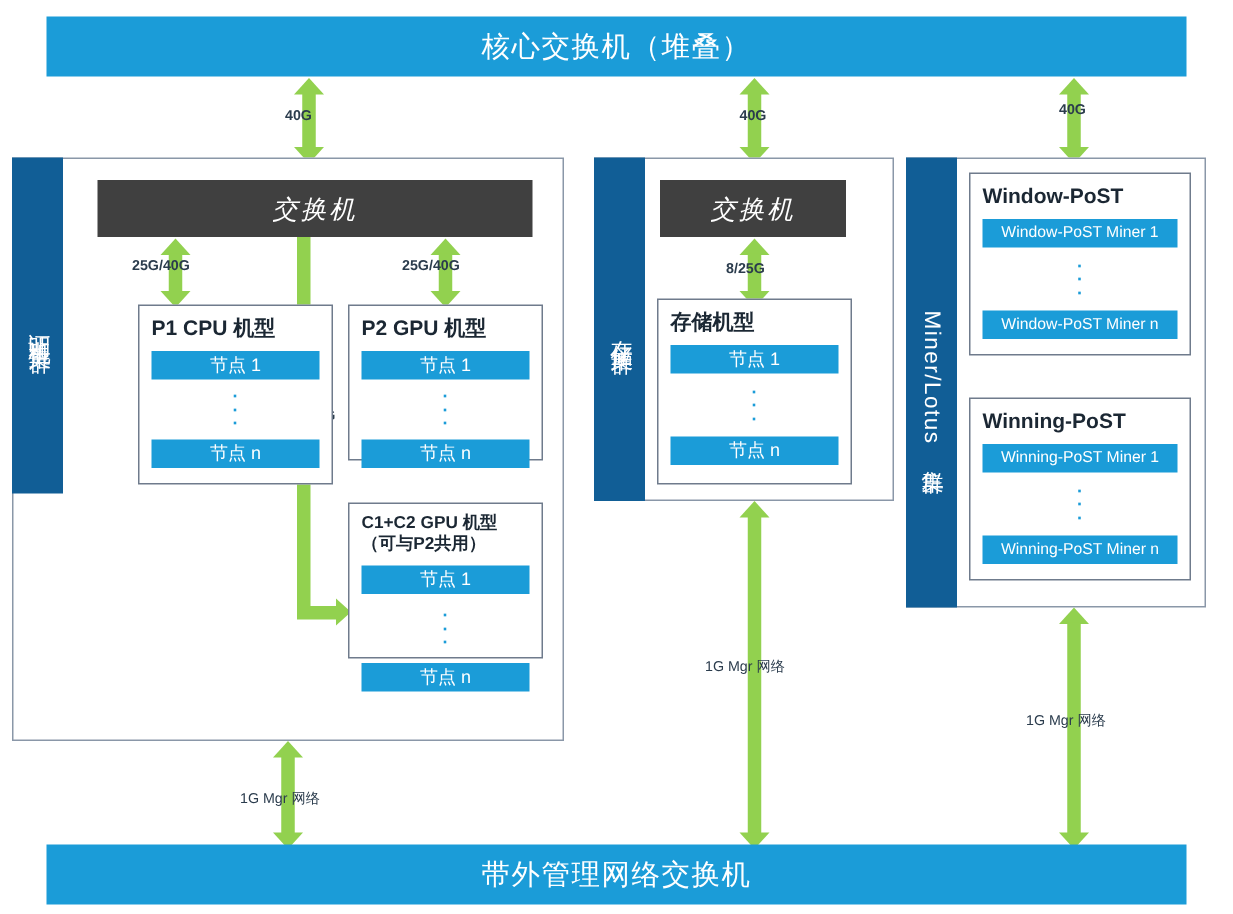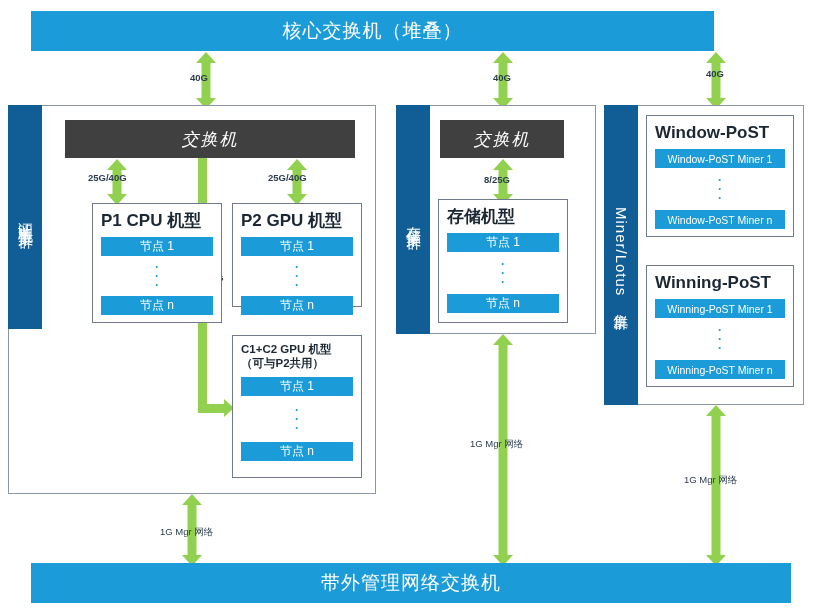--- a/index.html
+++ b/index.html
@@ -56,21 +56,21 @@
   }
 
   
   .group{
     border:1px solid #6f7b8c;
     background:#ffffff;
     padding:6px 8px 8px 8px;
   }
   .group-title{
     color:#1b2733;
-    font-size:17px;
+    font-size:14px;
     font-weight:600;
     line-height:1.25;
     margin-bottom:6px;
   }
   .group-title.small{font-size:11.5px;}
 
   
   .node{
     background:#1B9CD8;
     color:#ffffff;
@@ -120,21 +120,21 @@
     position:absolute;width:0;height:0;
     border-top:9px solid transparent;border-bottom:9px solid transparent;
     border-left:10px solid #92D14F;
   }
 </style>
 </head>
 <body>
 
 <div class="stage">
 
-  <div class="abs corebar" style="left:31px;top:11px;width:683px;height:40px;">
+  <div class="abs corebar" style="left:31px;top:11px;width:760px;height:40px;">
     <span>核心交换机（堆叠）</span>
   </div>
 
   <div class="arrow-v" style="left:196px;top:52px;width:20px;height:57px;">
     <div class="arrow-head head-up"></div>
     <div class="shaft" style="top:10px;height:37px;"></div>
     <div class="arrow-head head-down"></div>
   </div>
   <div class="arrow-label" style="left:190px;top:72px;">40G</div>
 
@@ -198,21 +198,21 @@
     <div class="group-title">P2 GPU 机型</div>
     <div class="node">节点 1</div>
     <div class="dots" style="margin:7px 0 6px 0;">
       <span>·</span>
         <span>·</span>
         <span>·</span>
     </div>
     <div class="node">节点 n</div>
   </div>
 
-  <div class="abs group" style="left:232px;top:335px;width:130px;height:143px;">
+  <div class="abs group" style="left:232px;top:335px;width:130px;height:104px;">
     <div class="group-title small">
       <div>C1+C2 GPU 机型</div>
       <div>（可与P2共用）</div>
     </div>
     <div class="node">节点 1</div>
     <div class="dots" style="margin:10px 0 9px 0;">
       <span>·</span>
         <span>·</span>
         <span>·</span>
     </div>

